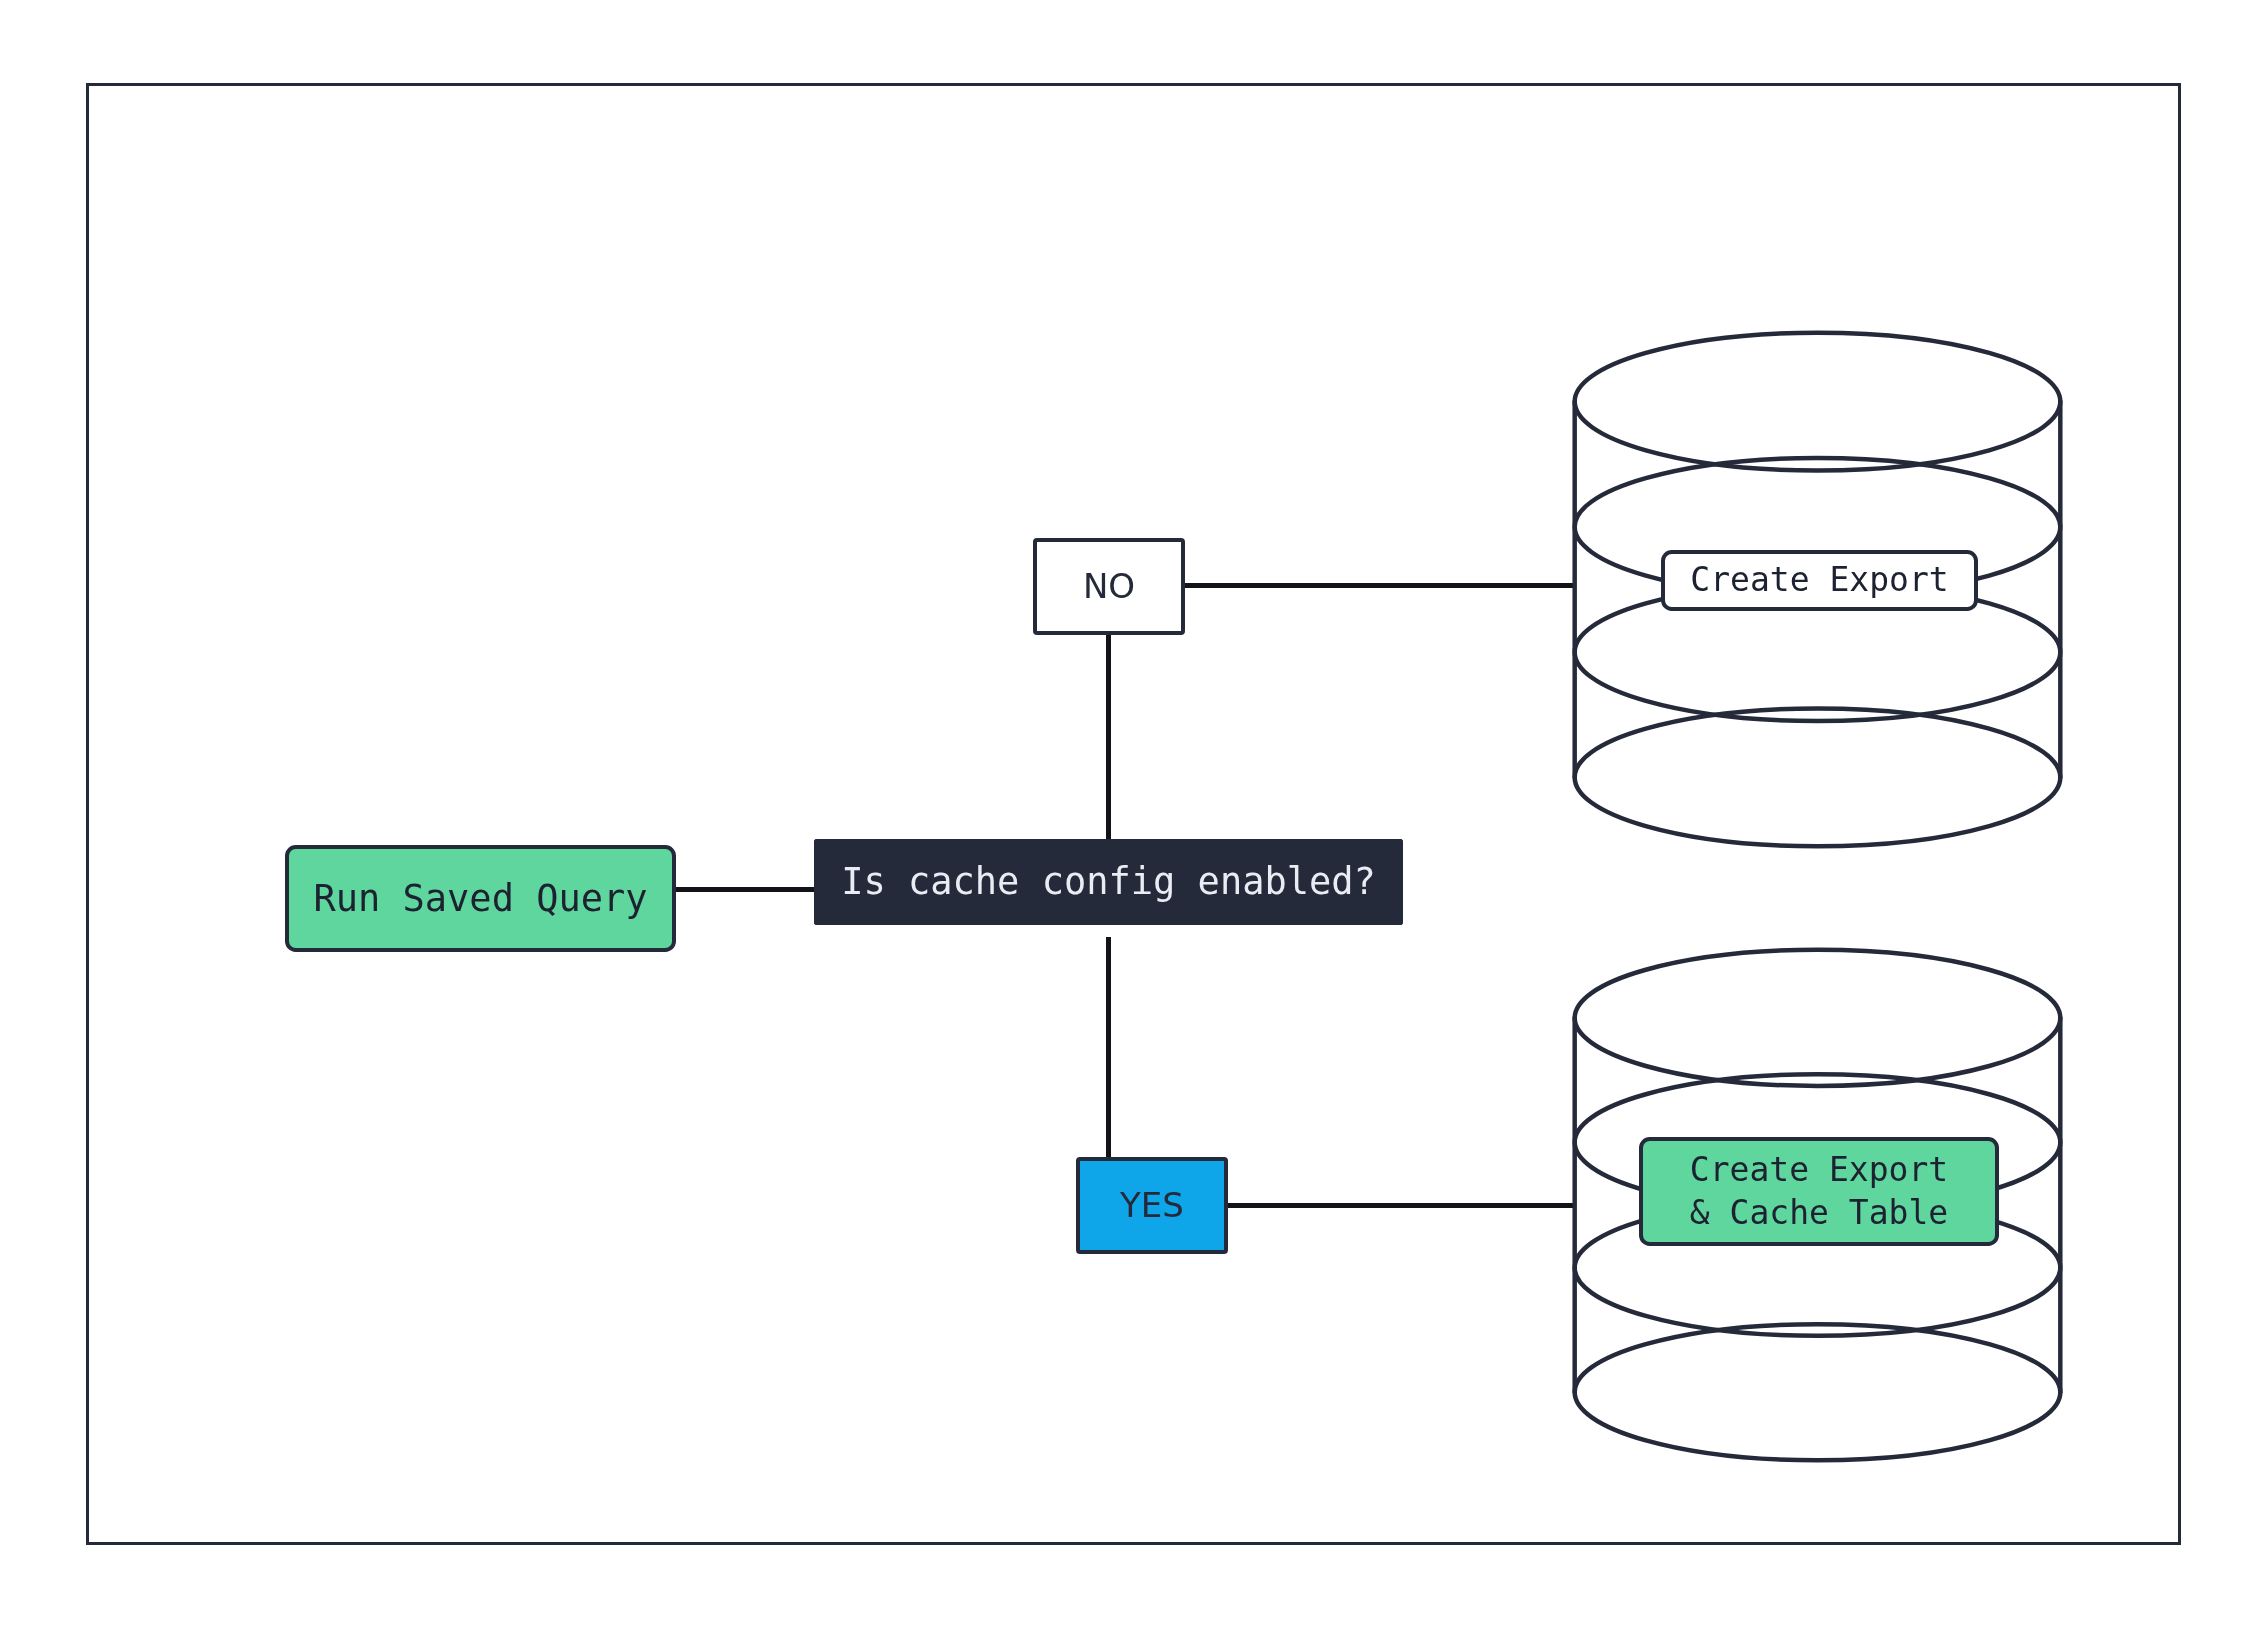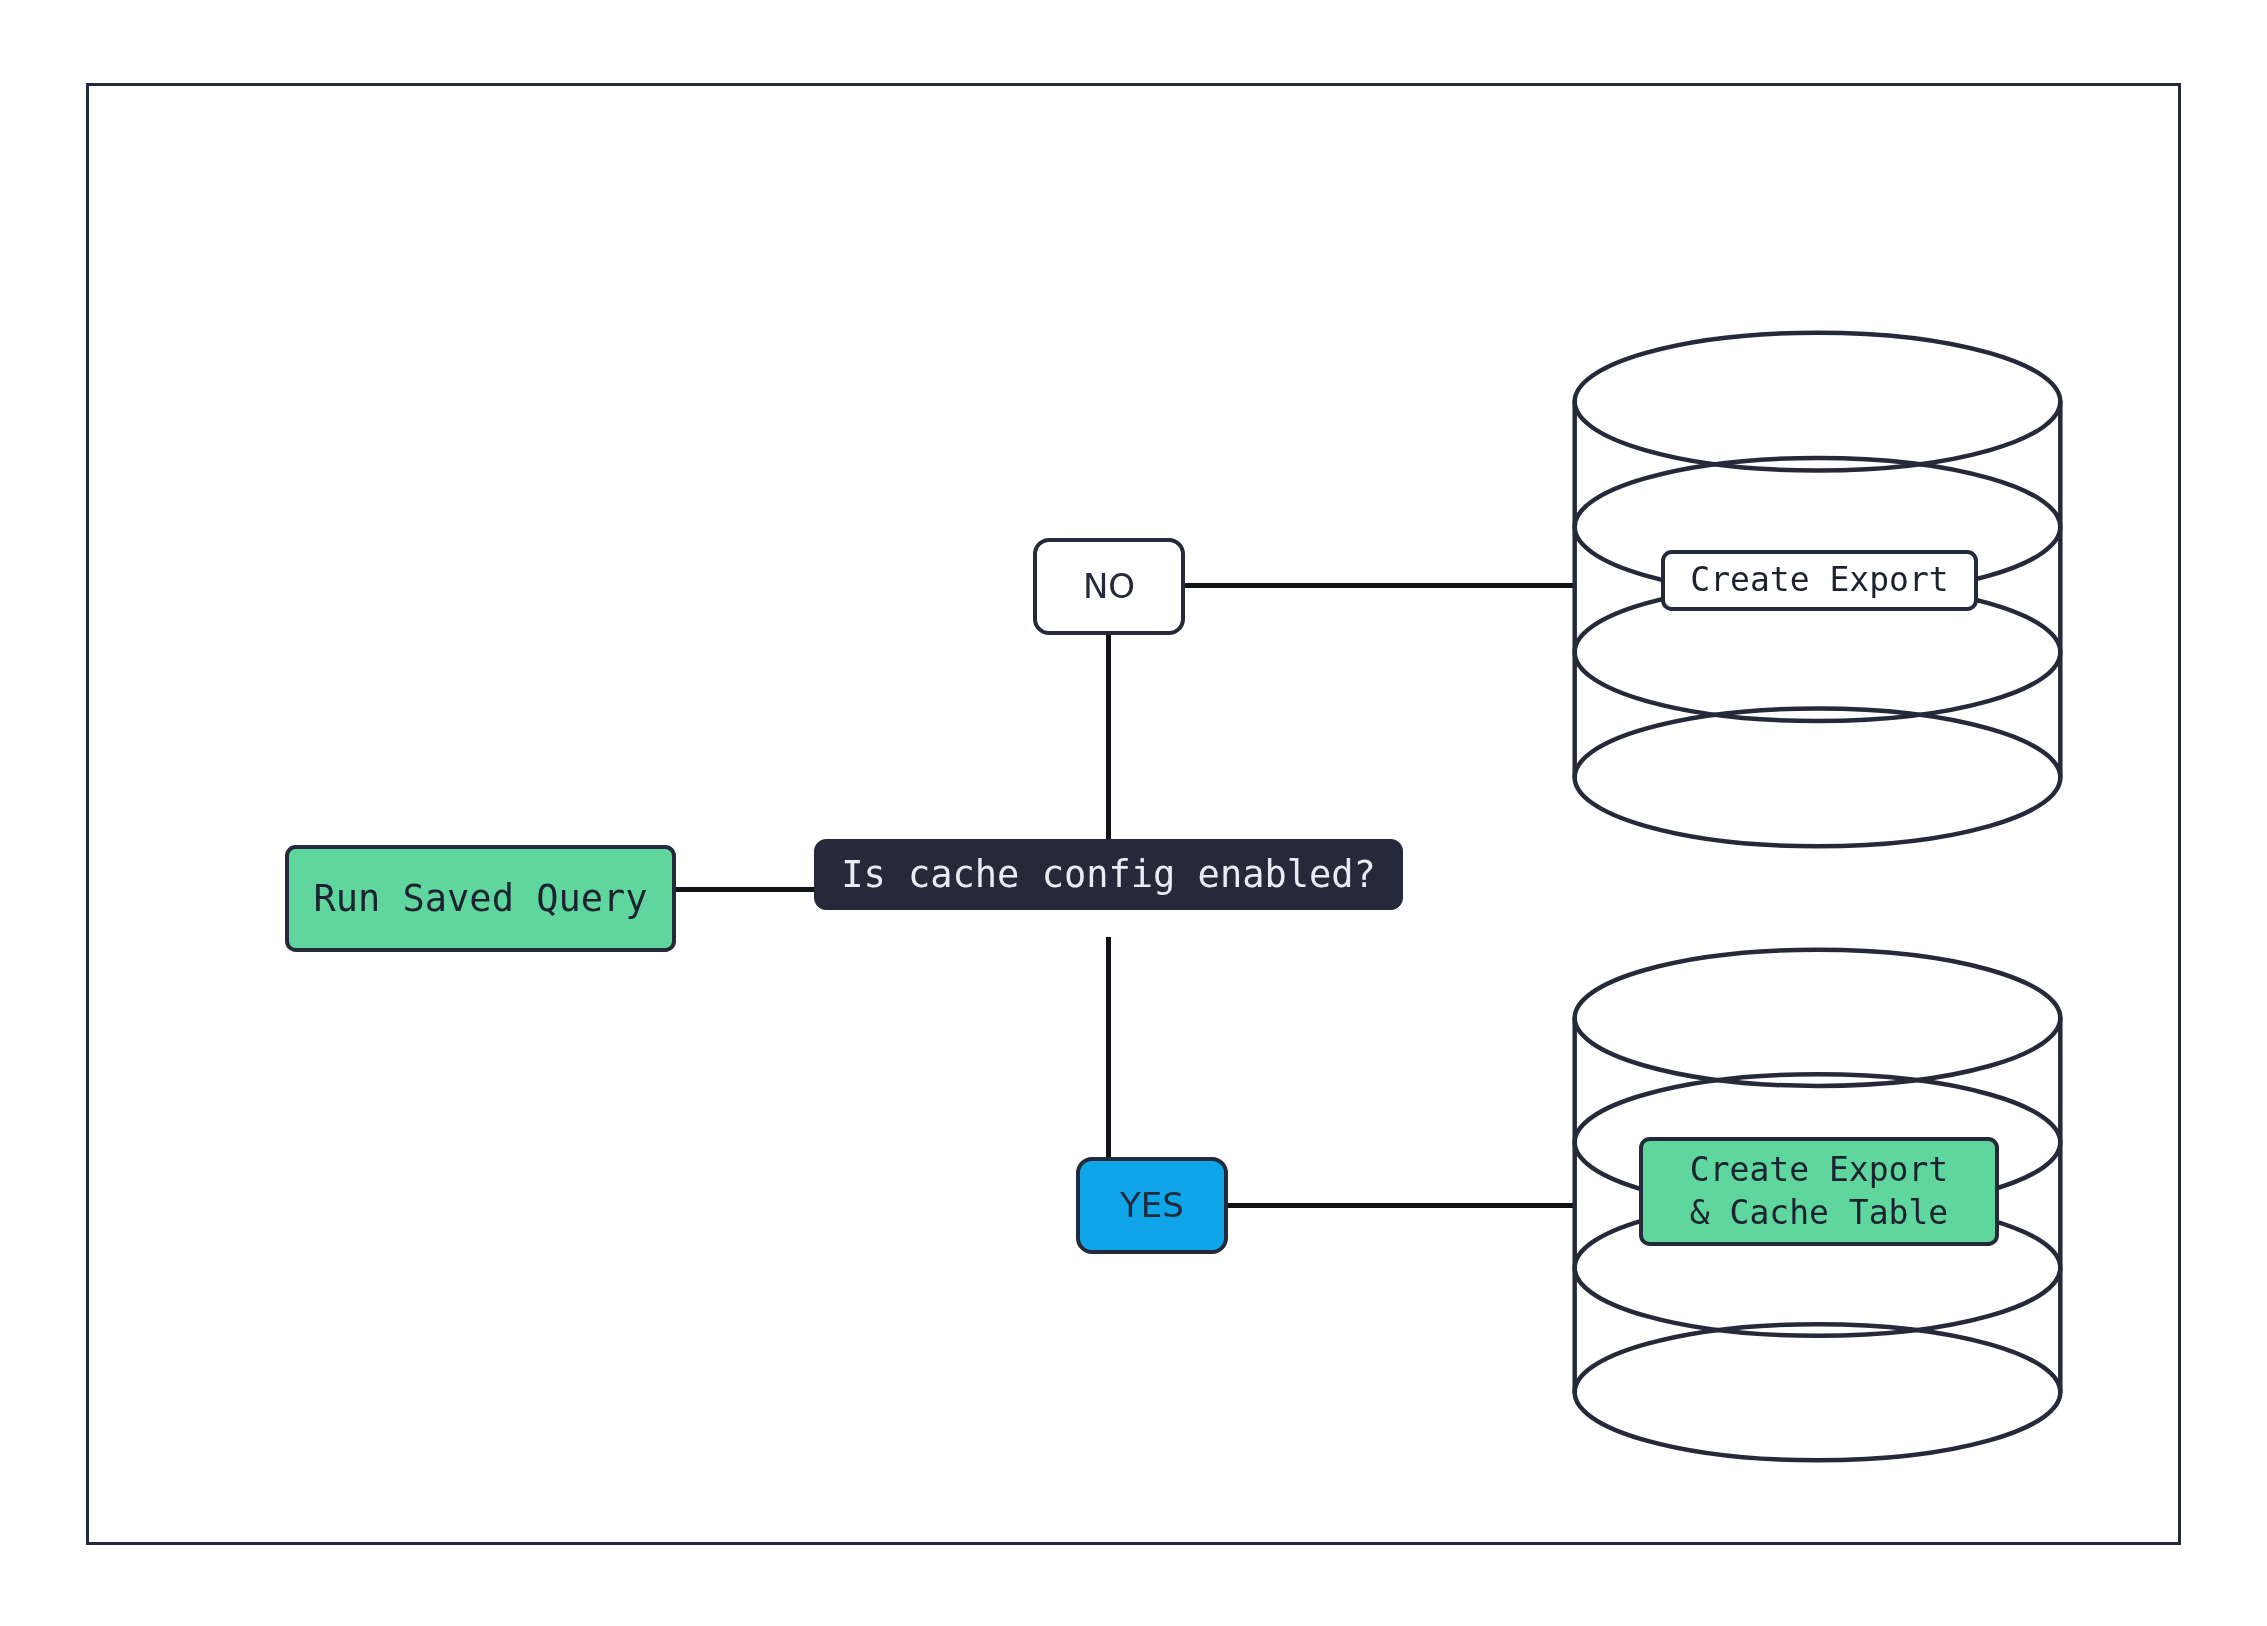--- a/index.html
+++ b/index.html
@@ -85,34 +85,34 @@
     color: #1d2230;
     font-size: 37px;
     text-align: center;
   }
 
   
   #node-decision {
     left: 811px;
     top: 836px;
     width: 589px;
-    height: 71px;
+    height: 86px;
     background: #252a3a;
     border: 1.8px solid #252a3a;
-    border-radius: 12px;
+    border-radius: 2px;
     color: #e9ecf2;
     font-size: 37px;
   }
 
   
   .branch-node {
     width: 152px;
     height: 97px;
     border: 4.5px solid #252a3a;
-    border-radius: 16px;
+    border-radius: 4px;
     font-family: "DejaVu Sans", "Liberation Sans", sans-serif;
     font-size: 34px;
     color: #252a3a;
   }
   #node-no {
     left: 1030px;
     top: 535px;
     background: #ffffff;
   }
   #node-yes {

